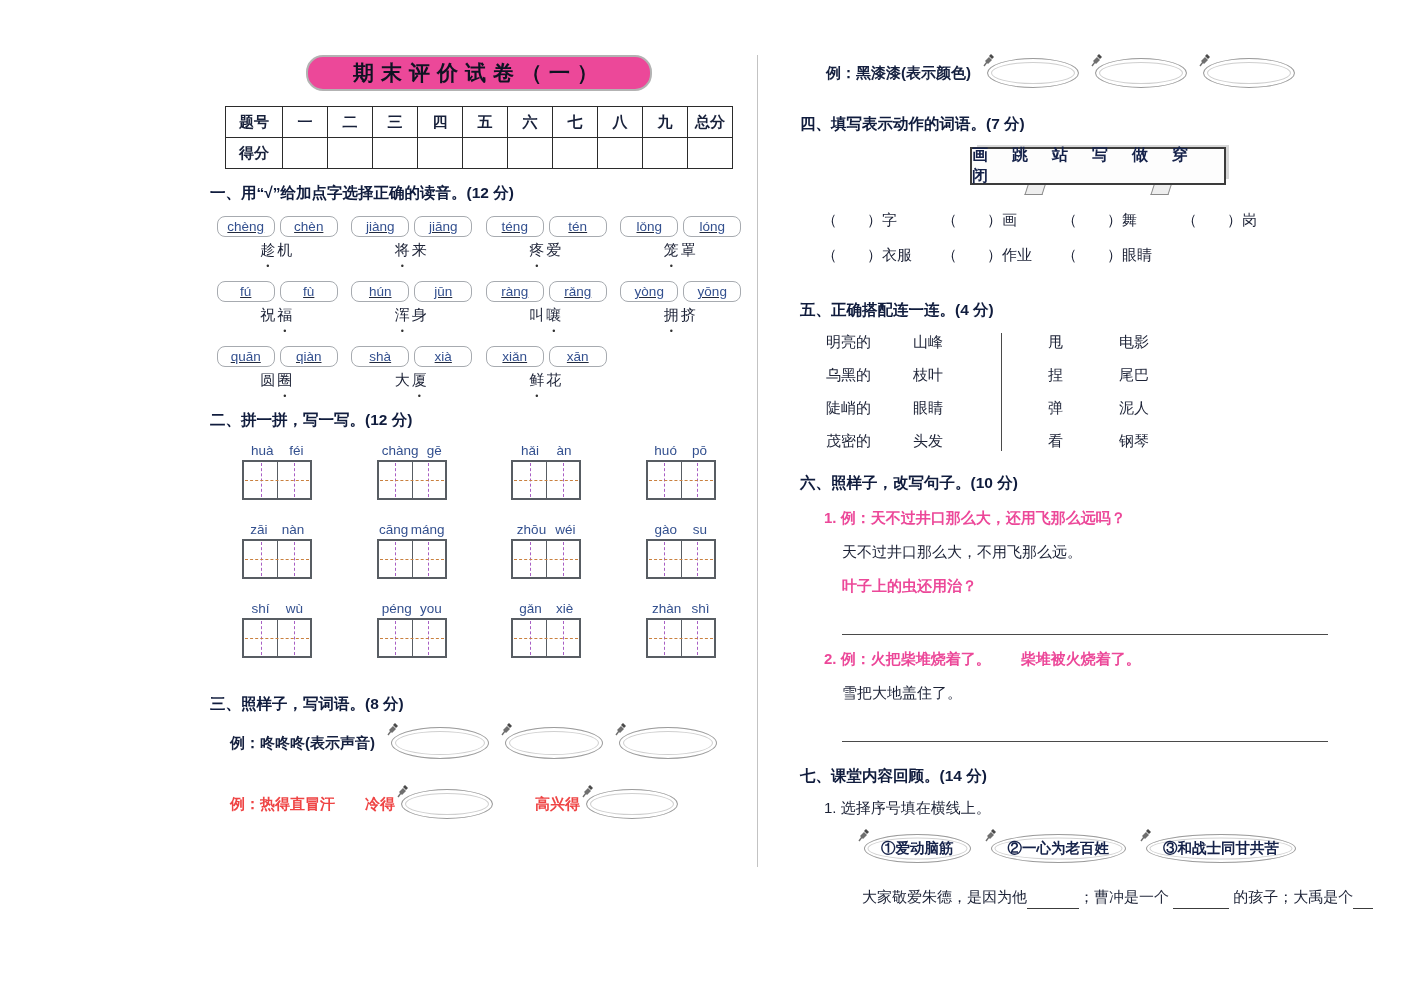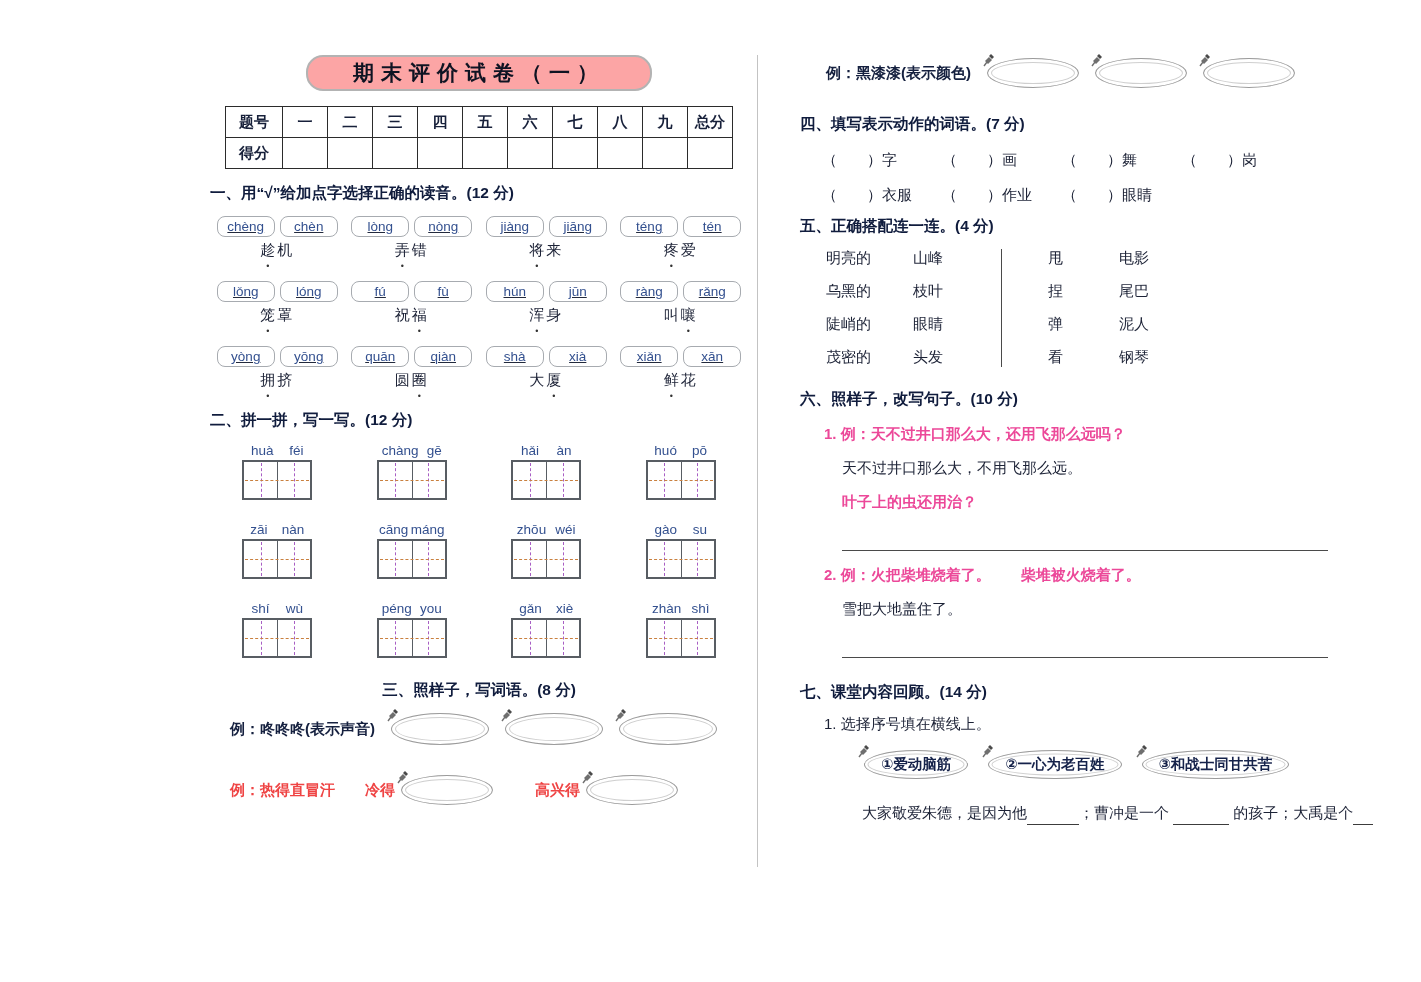--- a/index.html
+++ b/index.html
@@ -5,21 +5,21 @@
   html,body{margin:0;padding:0;background:#ffffff;}
   #page{position:relative;width:1421px;height:982px;background:#ffffff;overflow:hidden;
         font-family:"Liberation Sans","DejaVu Sans",sans-serif;color:#232a3d;}
   .col{position:absolute;}
   #col-left{left:210px;top:55px;width:538px;}
   #col-right{left:800px;top:58px;width:596px;}
   #divider{position:absolute;left:757px;top:55px;height:812px;width:0;border-left:1.5px solid #c3c3c3;}
 
   
   .title-pill{width:342px;height:32px;margin:0 auto;border:2px solid #b3b3b3;border-radius:17px;
-      background:#fca5a5;display:flex;align-items:center;justify-content:center;
+      background:#ec4899;display:flex;align-items:center;justify-content:center;
       font-size:21px;font-weight:700;color:#0e1322;letter-spacing:7px;}
 
   
   table.score{border-collapse:collapse;margin:15px auto 8px;width:508px;table-layout:fixed;}
   table.score td{border:1.7px solid #2b2b2b;height:30px;text-align:center;font-size:15px;
       font-weight:700;color:#17203a;padding:0;}
   table.score td.lbl{width:56px;}
 
   .section-head{text-align:center;font-size:20px;font-weight:700;color:#0e1322;margin:10px 0 14px;}
   .q-head{font-size:15.5px;font-weight:700;color:#101c3d;margin:14px 0 12px;}
@@ -76,21 +76,21 @@
   .q5-colpair.right{column-gap:56px;}
 
   
   .q6-item{margin:6px 0 0 24px;font-size:15px;color:#1c2236;}
   .q6-item .row{margin-top:15px;}
   .q6-ex{font-weight:600;color:#ec4899;}
   .ansline{width:486px;border-bottom:1.4px solid #4a4a4a;height:34px;margin-top:4px;}
 
   
   .q7-sub{margin:10px 0 0 24px;font-size:15px;color:#1c2236;}
-  .q7-opts{display:flex;gap:20px;margin:16px 0 0 64px;}
+  .q7-opts{display:flex;gap:20px;margin:16px 0 0 64px;font-family:Liberation Serif, serif;}
   .opt-oval{position:relative;border:1.5px solid #9b9b9b;border-radius:50%;padding:4px 16px;
         font-size:14.5px;font-weight:600;color:#15224a;background:#fff;white-space:nowrap;
         box-shadow:inset 0 0 0 2.5px #fff, inset 0 0 0 3.5px #d2d2d2;}
   .opt-oval .pin{position:absolute;left:-9px;top:-7px;}
   .q7-fill{margin:22px 0 0 62px;font-size:15px;color:#1c2236;line-height:24px;}
   .blank{display:inline-block;border-bottom:1.5px solid #3c3c3c;height:14px;vertical-align:bottom;}
   .blank.w52{width:52px;} .blank.w56{width:56px;} .blank.w20{width:20px;}
 </style>
 </head>
 <body>
@@ -139,27 +139,20 @@
     <div class="q1-grid">
       <div class="q1-item">
         <div class="pair">
             <span class="pbox">chèng</span>
             <span class="pbox">chèn</span>
           </div>
         <div class="word"><span class="dot">趁</span><span>机</span></div>
       </div>
       <div class="q1-item">
         <div class="pair">
-            <span class="pbox">lòng</span>
-            <span class="pbox">nòng</span>
-          </div>
-        <div class="word"><span class="dot">弄</span><span>错</span></div>
-      </div>
-      <div class="q1-item">
-        <div class="pair">
             <span class="pbox">jiàng</span>
             <span class="pbox">jiāng</span>
           </div>
         <div class="word"><span class="dot">将</span><span>来</span></div>
       </div>
       <div class="q1-item">
         <div class="pair">
             <span class="pbox">téng</span>
             <span class="pbox">tén</span>
           </div>
@@ -353,21 +346,21 @@
             <span>shì</span>
           </div>
         <div class="wgrid">
             <div class="wcell c1"></div>
             <div class="wcell c2"></div>
             <div class="hdash"></div>
           </div>
       </div>
     </div>
 
-    <div class="q-head" style="margin-top:22px;text-align:center;">三、照样子，写词语。(8 分)</div>
+    <div class="q-head" style="margin-top:36px;">三、照样子，写词语。(8 分)</div>
 
     <div class="ex-line">
       <span>例：咚咚咚(表示声音)</span>
       <span class="oval ov-large">
           <span class="pin"><svg width="15" height="15" viewBox="0 0 15 15">
               <path d="M4 8 L8 4 L11 7 L7 11 Z" fill="#6f6f6f"></path>
               <path d="M3 13 L6 9" stroke="#6f6f6f" stroke-width="1.4"></path>
               <path d="M8 3 l2-2 3 3-2 2z" fill="#4a4a4a"></path>
             </svg></span>
         </span>
@@ -432,34 +425,41 @@
           <span class="pin"><svg width="15" height="15" viewBox="0 0 15 15">
               <path d="M4 8 L8 4 L11 7 L7 11 Z" fill="#6f6f6f"></path>
               <path d="M3 13 L6 9" stroke="#6f6f6f" stroke-width="1.4"></path>
               <path d="M8 3 l2-2 3 3-2 2z" fill="#4a4a4a"></path>
             </svg></span>
         </span>
     </div>
 
     <div class="q-head" style="margin-top:26px;">四、填写表示动作的词语。(7 分)</div>
 
+    <div class="bank-wrap">
+      <div class="bank-box">画　跳　站　写　做　穿　闭</div>
+      <div class="bank-feet">
+        <div class="foot"></div>
+        <div class="foot"></div>
+      </div>
+    </div>
 
     <div class="q4-row">
       <span class="cell">（　　）字</span>
       <span class="cell">（　　）画</span>
       <span class="cell">（　　）舞</span>
       <span class="cell">（　　）岗</span>
     </div>
     <div class="q4-row">
       <span class="cell">（　　）衣服</span>
       <span class="cell">（　　）作业</span>
       <span class="cell">（　　）眼睛</span>
     </div>
 
-    <div class="q-head" style="margin-top:11px;">五、正确搭配连一连。(4 分)</div>
+    <div class="q-head" style="margin-top:35px;">五、正确搭配连一连。(4 分)</div>
 
     <div class="q5-wrap">
       <div class="q5-colpair">
         <span>明亮的</span>
           <span>山峰</span>
         <span>乌黑的</span>
           <span>枝叶</span>
         <span>陡峭的</span>
           <span>眼睛</span>
         <span>茂密的</span>

